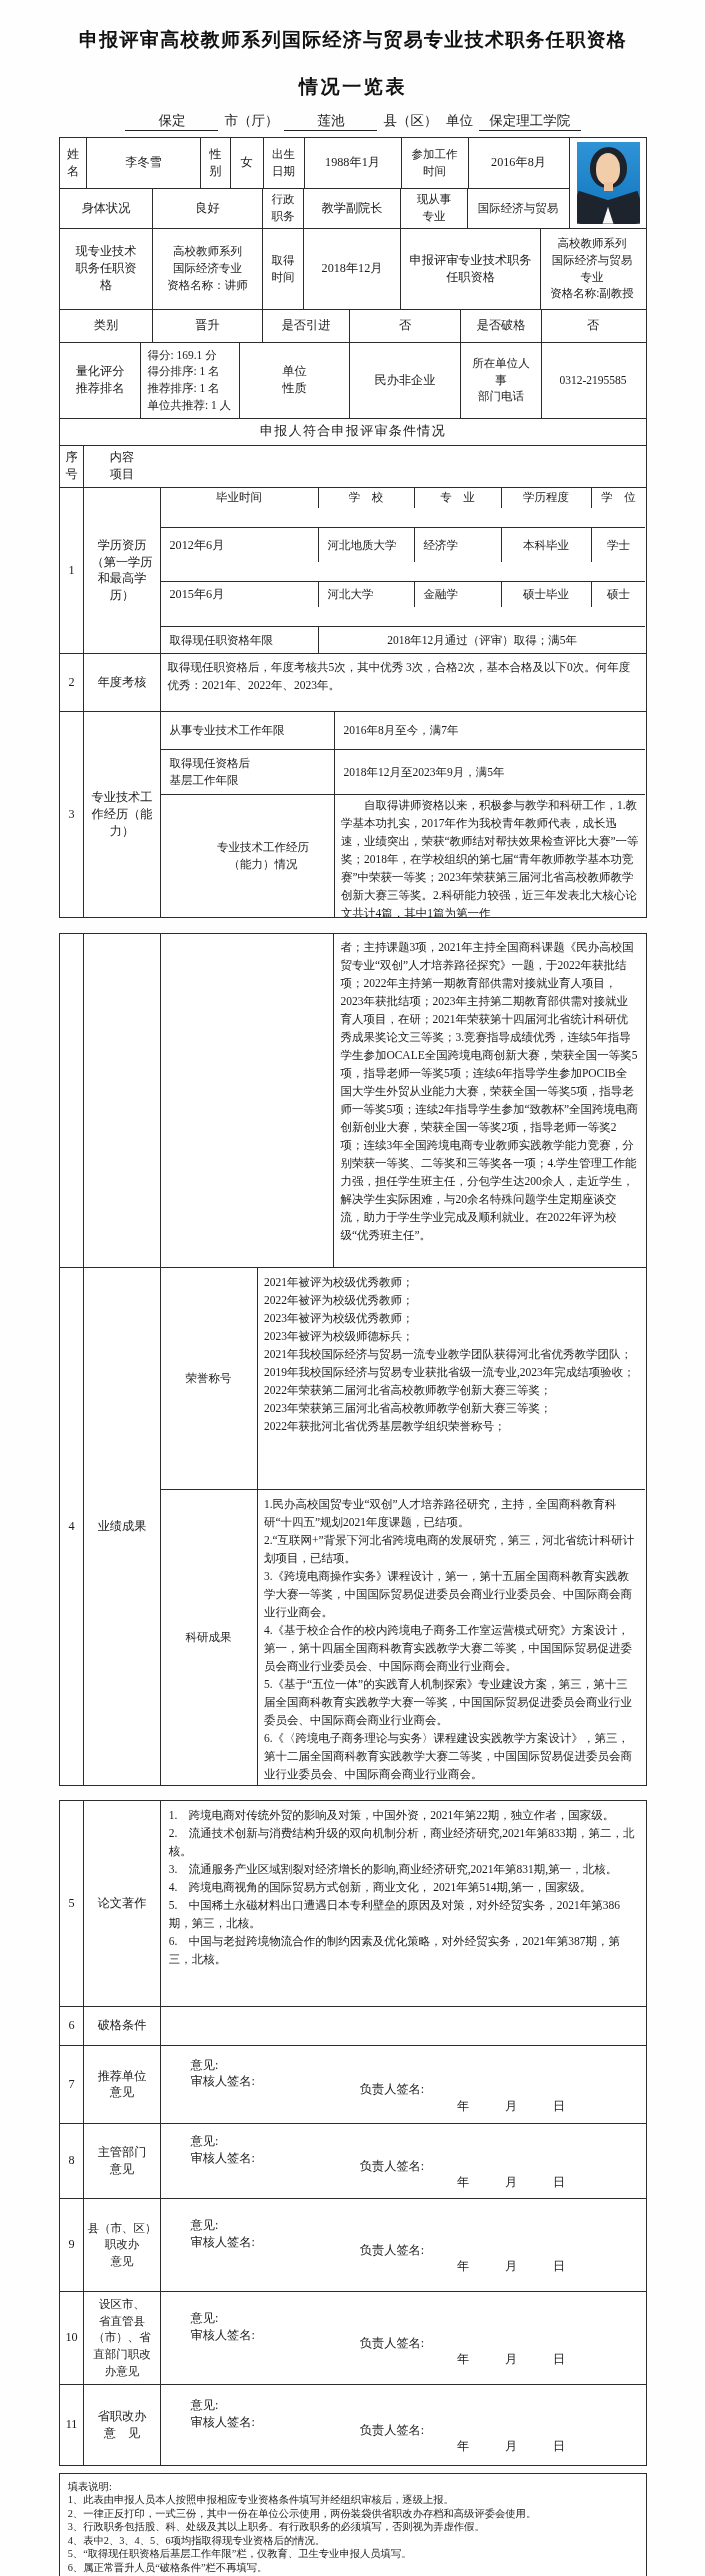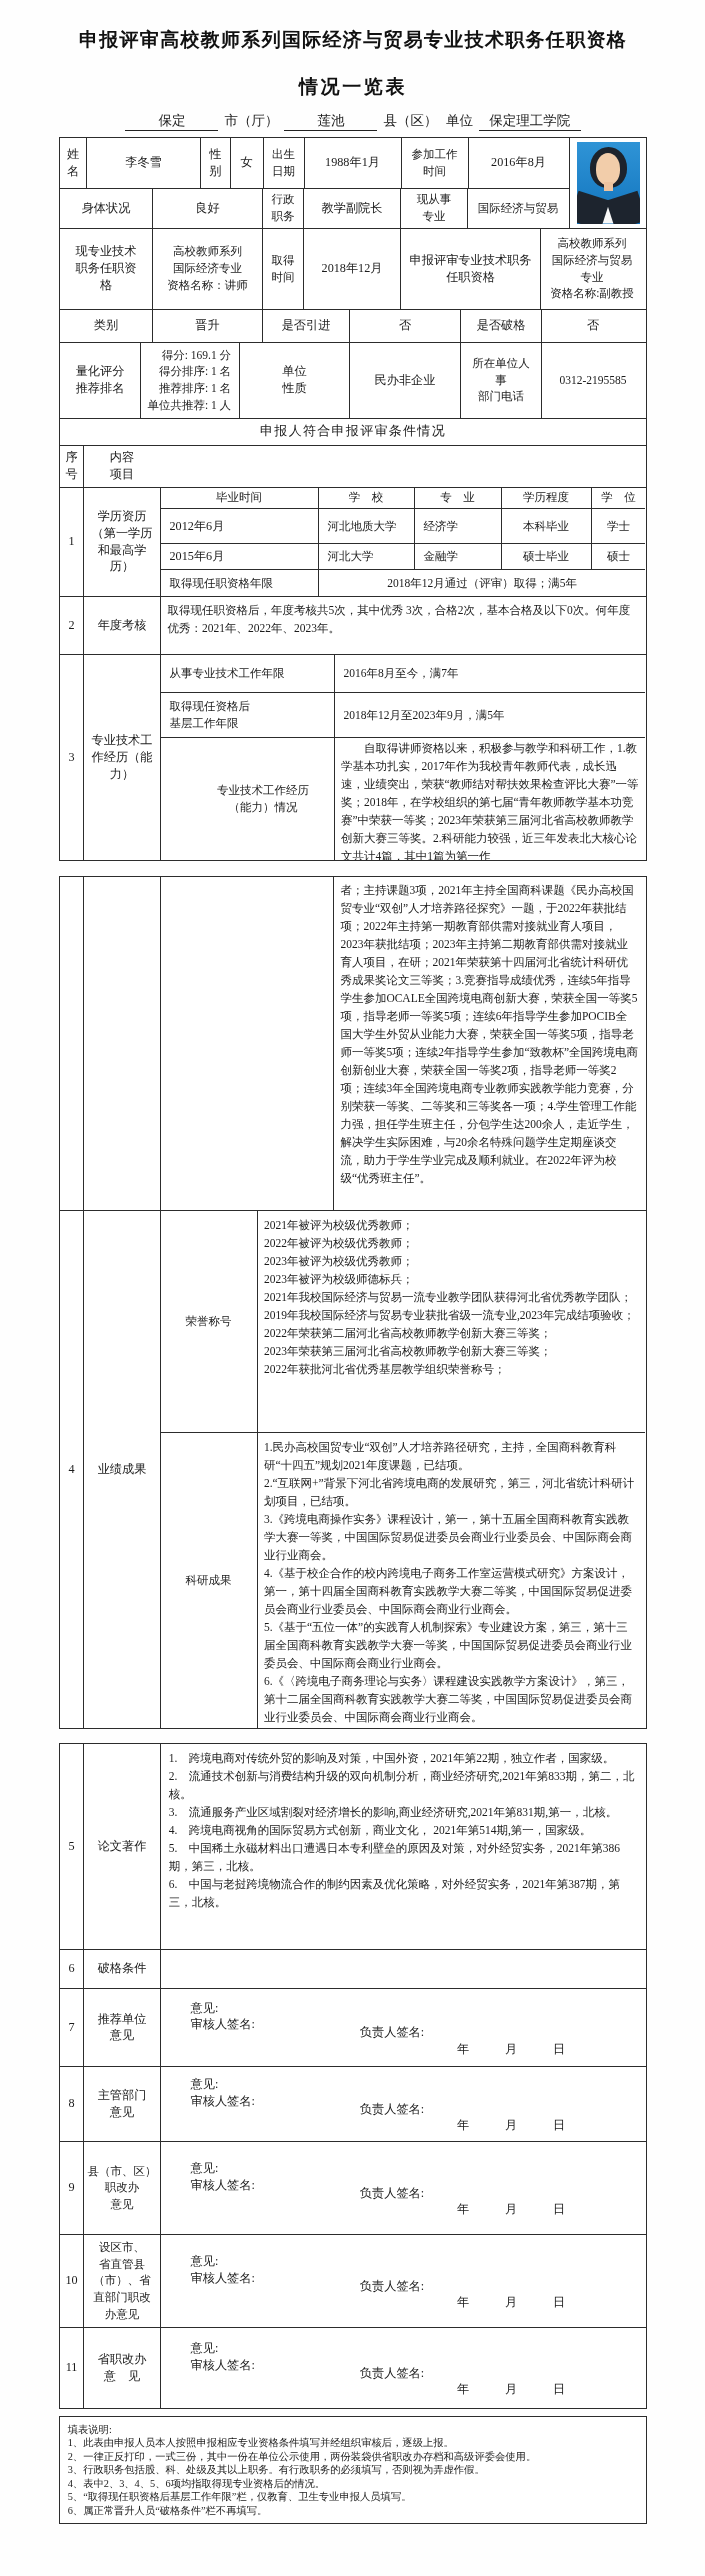--- a/index.html
+++ b/index.html
@@ -39,21 +39,21 @@
   .h42{height:27px;}.h66{height:42px;}.h32{height:20.5px;}.h54{height:35px;}.h40{height:26px;}
   .h90{height:58px;}.h57{height:37px;}.h70{height:45px;}.h192{height:123px;}
   .h519{height:333px;}.h345{height:221px;}.h461{height:296px;}
   .h320{height:205px;}.h61{height:39px;}.h122{height:78px;}.h117{height:75px;}.h145{height:93px;}.h126b{height:81px;}
   
   .w40{width:26px;flex:none;}.w178{width:114px;flex:none;}.w46{width:29.5px;flex:none;}
   .w52{width:33px;flex:none;}.w64{width:41px;flex:none;}.w152{width:97px;flex:none;}
   .w104{width:67px;flex:none;}.w158{width:101px;flex:none;}
   .w144{width:92px;flex:none;}.w172{width:110px;flex:none;}.w219{width:140px;flex:none;}
   .w161{width:103px;flex:none;}.w135{width:87px;flex:none;}.w173{width:111px;flex:none;}
-  .w127{width:81px;flex:none;}.w124{width:80px;flex:none;}.w155{width:99px;flex:none;text-align:right;}
+  .w127{width:81px;flex:none;}.w124{width:80px;flex:none;}.w155{width:99px;flex:none;}
   .w36{width:23px;flex:none;}.w120{width:77px;flex:none;}.w756{width:485px;flex:none;}
   .w245{width:157px;flex:none;}.w150{width:96px;flex:none;}.w140{width:90px;flex:none;}
   .w86{width:55px;flex:none;}.w511{width:328px;flex:none;}
   .w270{width:173px;flex:none;padding-left:32px;}.w486{width:312px;flex:none;}.w606{width:389px;flex:none;}
   .grow{flex:1;}
   
   .ptop{display:flex;}
   .pleft{width:509px;flex:none;display:flex;flex-direction:column;}
   .pleft .tr + .tr{border-top:1.3px solid #2c2c2c;}
   .photo-cell{flex:1;border-left:1.3px solid #2c2c2c;display:flex;align-items:center;justify-content:center;}
@@ -191,21 +191,21 @@
       <div class="td w120 pre">内容
 项目</div>
     </div>
 
     <div class="tr">
       <div class="td w36">1</div>
       <div class="td w120 pre">学历资历
 （第一学历
 和最高学
 历）</div>
-      <div class="td w756 stack" style="padding:0;">
+      <div class="td w756 stack" style="padding:0;gap:19px;">
         <div class="srow h32">
           <div class="td w245 small-cell">毕业时间</div>
           <div class="td w150 small-cell">学　校</div>
           <div class="td w135 small-cell">专　业</div>
           <div class="td w140 small-cell">学历程度</div>
           <div class="td w86 small-cell">学　位</div>
         </div>
         <div class="srow h54">
           <div class="td w245 tl cell-left-pad">2012年6月</div>
           <div class="td w150 tl cell-left-pad small-cell">河北地质大学</div>

